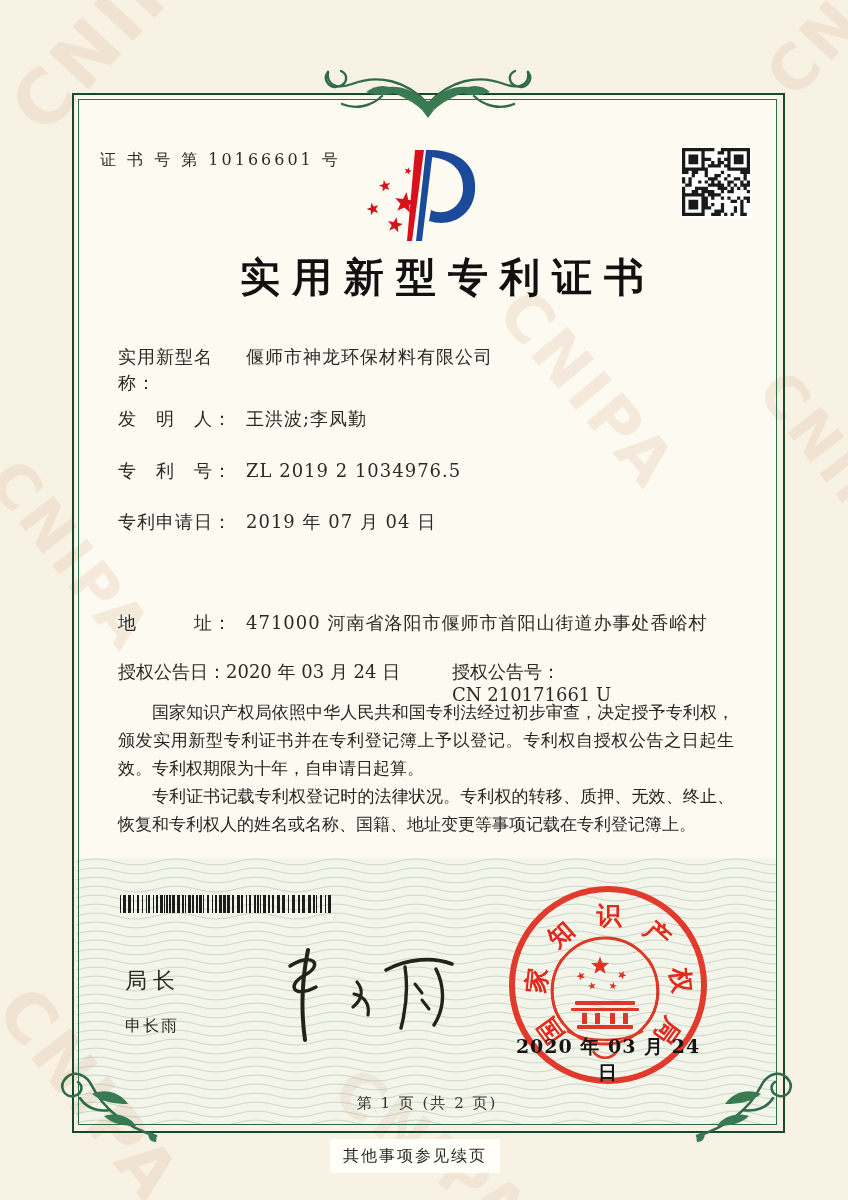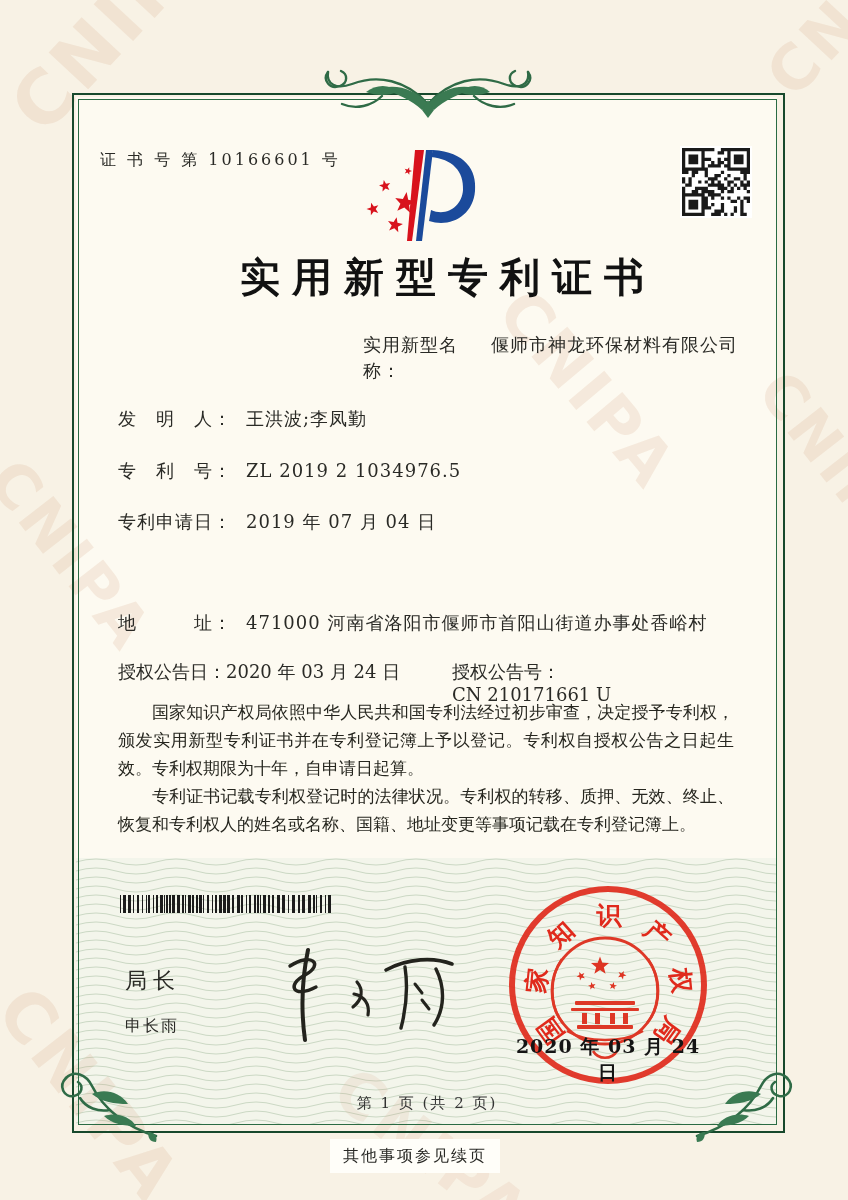--- a/index.html
+++ b/index.html
@@ -158,21 +158,21 @@
       </g>
   </svg>
 
   <svg class="ct qr" width="64" height="64" viewBox="0 0 63 63">
     <rect width="63" height="63" fill="#ffffff"></rect>
     <path id="qr-path" fill="#1a1a1a" fill-rule="evenodd" d="M21 0h3v3h-3zM24 0h3v3h-3zM27 0h3v3h-3zM36 0h3v3h-3zM39 0h3v3h-3zM33 3h3v3h-3zM36 3h3v3h-3zM21 9h3v3h-3zM24 9h3v3h-3zM33 9h3v3h-3zM39 9h3v3h-3zM27 12h3v3h-3zM33 12h3v3h-3zM36 12h3v3h-3zM24 15h3v3h-3zM27 15h3v3h-3zM30 15h3v3h-3zM33 15h3v3h-3zM39 15h3v3h-3zM21 18h3v3h-3zM0 21h3v3h-3zM3 21h3v3h-3zM9 21h3v3h-3zM12 21h3v3h-3zM21 21h3v3h-3zM36 21h3v3h-3zM54 21h3v3h-3zM57 21h3v3h-3zM60 21h3v3h-3zM9 24h3v3h-3zM21 24h3v3h-3zM30 24h3v3h-3zM33 24h3v3h-3zM42 24h3v3h-3zM57 24h3v3h-3zM0 27h3v3h-3zM6 27h3v3h-3zM24 27h3v3h-3zM27 27h3v3h-3zM30 27h3v3h-3zM39 27h3v3h-3zM48 27h3v3h-3zM51 27h3v3h-3zM57 27h3v3h-3zM0 30h3v3h-3zM6 30h3v3h-3zM15 30h3v3h-3zM21 30h3v3h-3zM27 30h3v3h-3zM33 30h3v3h-3zM42 30h3v3h-3zM45 30h3v3h-3zM54 30h3v3h-3zM60 30h3v3h-3zM3 33h3v3h-3zM6 33h3v3h-3zM24 33h3v3h-3zM27 33h3v3h-3zM30 33h3v3h-3zM33 33h3v3h-3zM36 33h3v3h-3zM42 33h3v3h-3zM48 33h3v3h-3zM54 33h3v3h-3zM57 33h3v3h-3zM60 33h3v3h-3zM0 36h3v3h-3zM12 36h3v3h-3zM15 36h3v3h-3zM18 36h3v3h-3zM21 36h3v3h-3zM33 36h3v3h-3zM36 36h3v3h-3zM39 36h3v3h-3zM45 36h3v3h-3zM51 36h3v3h-3zM57 36h3v3h-3zM0 39h3v3h-3zM9 39h3v3h-3zM12 39h3v3h-3zM18 39h3v3h-3zM21 39h3v3h-3zM24 39h3v3h-3zM27 39h3v3h-3zM36 39h3v3h-3zM42 39h3v3h-3zM45 39h3v3h-3zM60 39h3v3h-3zM24 42h3v3h-3zM27 42h3v3h-3zM30 42h3v3h-3zM33 42h3v3h-3zM21 45h3v3h-3zM27 45h3v3h-3zM36 45h3v3h-3zM42 45h3v3h-3zM51 45h3v3h-3zM57 45h3v3h-3zM60 45h3v3h-3zM21 48h3v3h-3zM45 48h3v3h-3zM48 48h3v3h-3zM54 48h3v3h-3zM60 48h3v3h-3zM21 51h3v3h-3zM27 51h3v3h-3zM36 51h3v3h-3zM54 51h3v3h-3zM21 54h3v3h-3zM24 54h3v3h-3zM36 54h3v3h-3zM48 54h3v3h-3zM54 54h3v3h-3zM30 57h3v3h-3zM33 57h3v3h-3zM36 57h3v3h-3zM48 57h3v3h-3zM54 57h3v3h-3zM27 60h3v3h-3zM30 60h3v3h-3zM33 60h3v3h-3zM39 60h3v3h-3zM45 60h3v3h-3zM54 60h3v3h-3zM57 60h3v3h-3zM0 0h21v21h-21zM3 3h15v15h-15zM6 6h9v9h-9zM42 0h21v21h-21zM45 3h15v15h-15zM48 6h9v9h-9zM0 42h21v21h-21zM3 45h15v15h-15zM6 48h9v9h-9z"></path>
   </svg>
 
   <div class="ct title">实用新型专利证书</div>
 
-  <div class="ct field-row" style="top:332px;justify-content:flex-end;">
+  <div class="ct field-row" style="top:344px;">
     <span class="flabel">实用新型名称：</span>
     <span class="fvalue">偃师市神龙环保材料有限公司</span>
   </div>
   <div class="ct field-row" style="top:406px;">
     <span class="flabel">发　明　人：</span>
     <span class="fvalue">王洪波;李凤勤</span>
   </div>
   <div class="ct field-row" style="top:458px;">
     <span class="flabel">专　利　号：</span>
     <span class="fvalue">ZL 2019 2 1034976.5</span>

